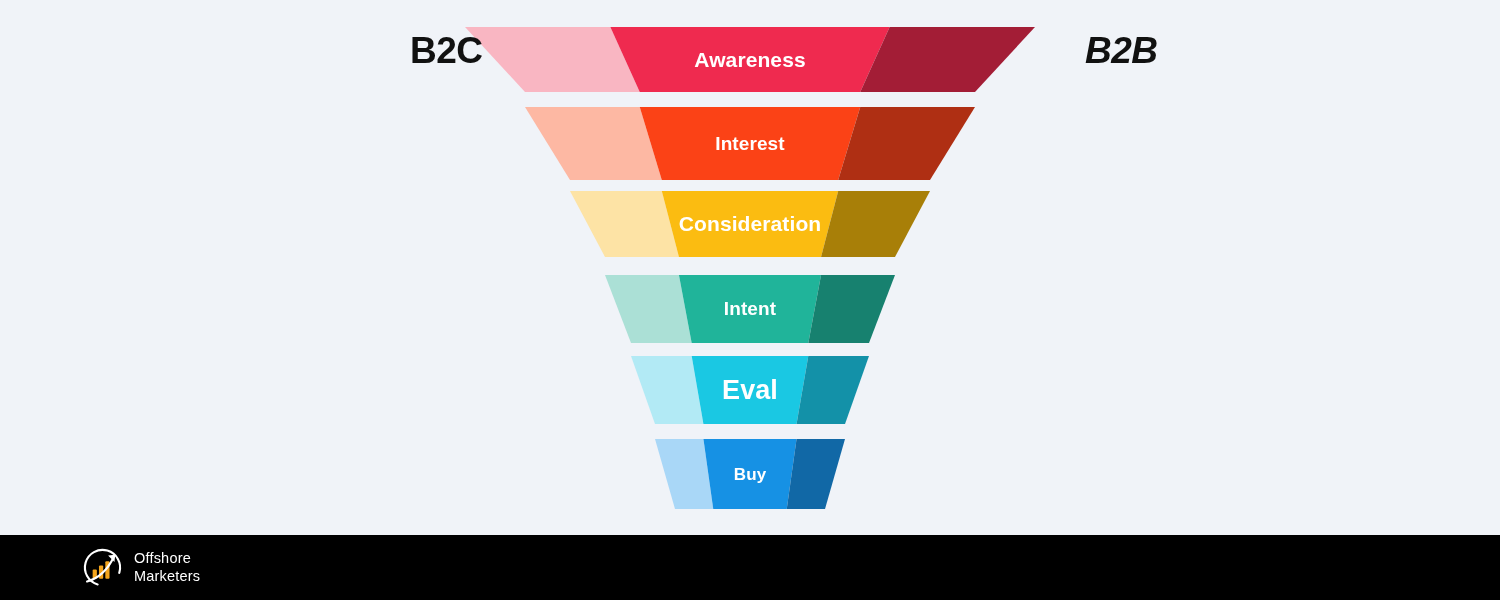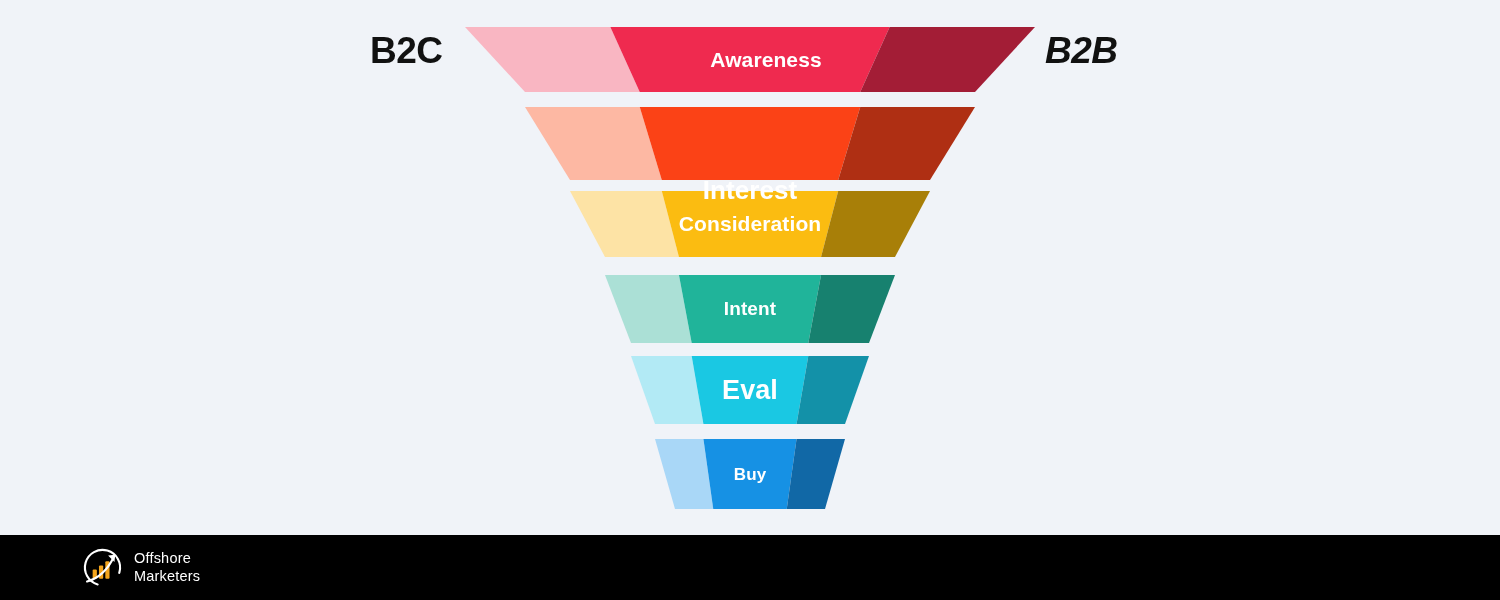--- a/index.html
+++ b/index.html
@@ -52,20 +52,21 @@
   }
 
   
   .side-label {
     position: absolute;
     color: #111111;
     font-weight: 700;
     font-size: 37px;
     letter-spacing: -0.5px;
     transform: translateY(-50%);
+    margin-left: 40px;
   }
   #label-b2c { left: 370px; top: 51px; }
   #label-b2b { left: 1045px; top: 51px; font-style: italic; }
 
   
   #footer {
     position: absolute;
     left: 0;
     top: 535px;
     width: 1500px;
@@ -139,22 +140,22 @@
           <polygon points="808.31,356 869,356 845,424 796.55,424" fill="#1391a8"></polygon>
         </g>
         <g>
           <polygon points="655,439 703.45,439 713.25,509 675,509" fill="#a9d7f7"></polygon>
           <polygon points="703.45,439 796.55,439 786.75,509 713.25,509" fill="#1691e4"></polygon>
           <polygon points="796.55,439 845,439 825,509 786.75,509" fill="#1168a6"></polygon>
         </g>
       </svg>
 
     <div id="band-labels">
-        <div class="band-label" style="left: 766px; top: 60px; font-size: 21px;">Awareness</div>
-        <div class="band-label" style="left: 750px; top: 144px; font-size: 26px; margin-top: 46px;">Interest</div>
+        <div class="band-label" style="left: 750px; top: 60px; font-size: 21px;">Awareness</div>
+        <div class="band-label" style="left: 750px; top: 144px; font-size: 19px;">Interest</div>
         <div class="band-label" style="left: 750px; top: 224px; font-size: 21px;">Consideration</div>
         <div class="band-label" style="left: 750px; top: 309px; font-size: 19px;">Intent</div>
         <div class="band-label" style="left: 750px; top: 390px; font-size: 27px;">Eval</div>
         <div class="band-label" style="left: 750px; top: 475px; font-size: 17px;">Buy</div>
       </div>
 
     <div class="side-label" id="label-b2c" style="color: rgb(17, 17, 17);">B2C</div>
 
     <div class="side-label" id="label-b2b" style="color: rgb(17, 17, 17);">B2B</div>
   </div>

